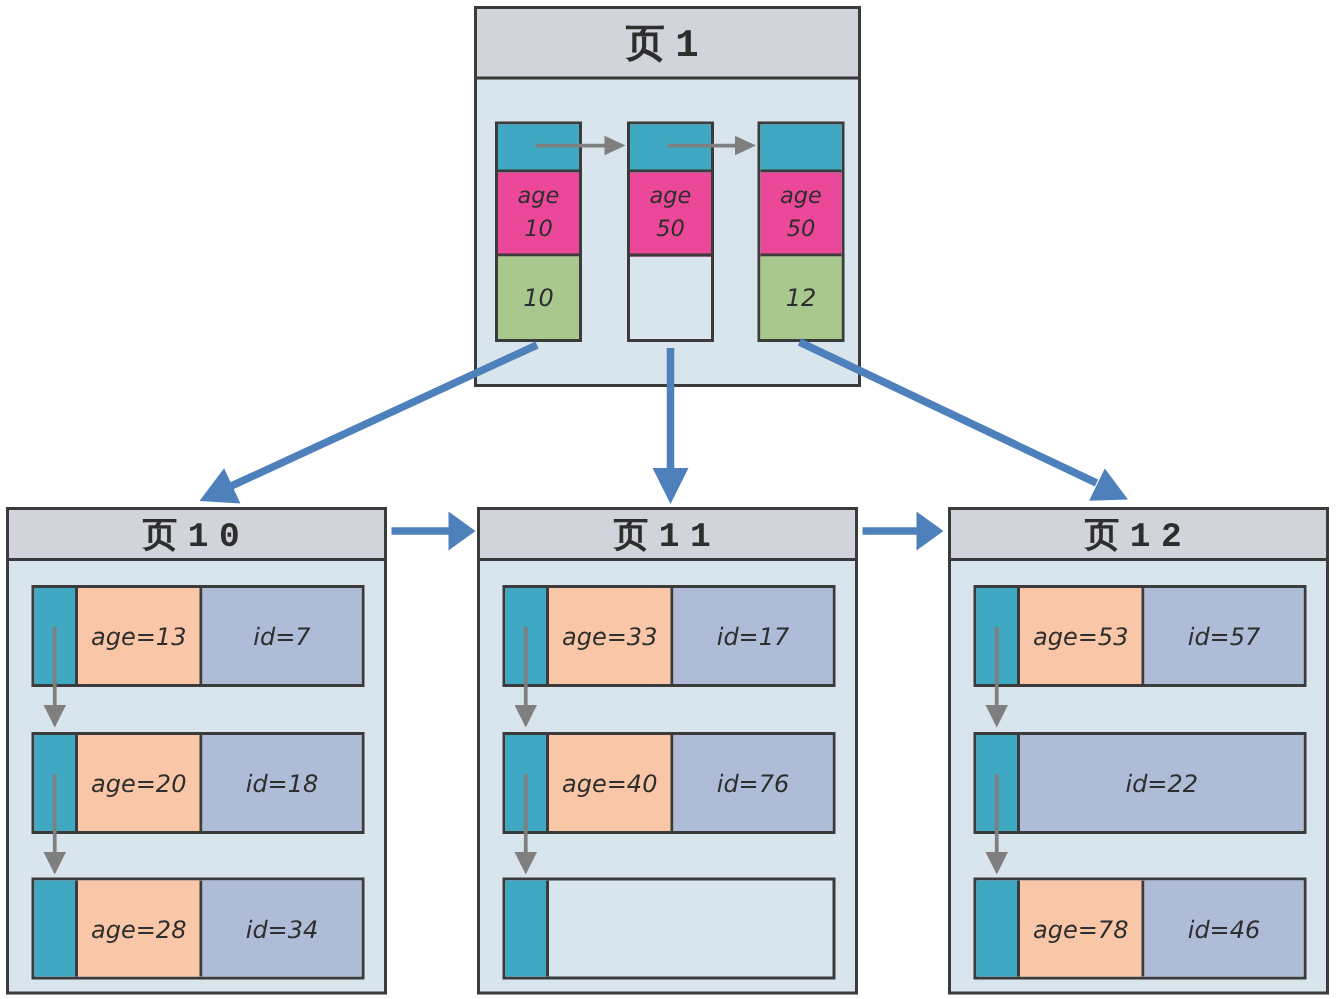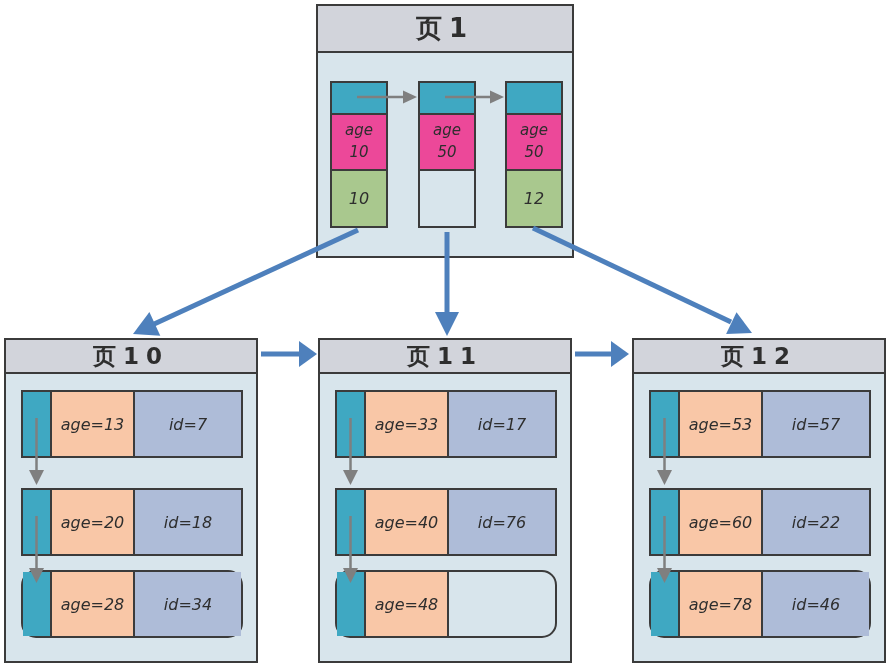--- a/index.html
+++ b/index.html
@@ -18,20 +18,21 @@
     box-sizing:border-box;
   }
   .node-header {
     position:absolute; left:0; right:0; top:0;
     background:#d2d4db;
     border-bottom:2px solid #3b3b3b;
     display:flex; align-items:center; justify-content:center;
     letter-spacing:7px;
     font-weight:bold;
     box-sizing:border-box;
+    font-family:Liberation Mono, monospace;
   }
   
   .root-node { left:316px; top:4px; width:258px; height:254px; }
   .root-node .node-header { height:47px; font-size:26px; }
   .entry-col {
     position:absolute; top:75px; width:58px; height:147px;
     border:2px solid #3b3b3b; box-sizing:border-box;
   }
   .cell { box-sizing:border-box; text-align:center; }
   .cell-pointer { height:32px; background:#3fa8c2; border-bottom:2px solid #3b3b3b; }
@@ -57,21 +58,21 @@
   .rec-age {
     width:83px; background:#f9c7a7; border-right:2px solid #3b3b3b; box-sizing:border-box;
     display:flex; align-items:center; justify-content:center;
     font-style:italic; font-size:16px;
   }
   .rec-id {
     flex:1; background:#aebcd8;
     display:flex; align-items:center; justify-content:center;
     font-style:italic; font-size:16px;
   }
-  .row1 { top:50px; } .row2 { top:148px; } .row3 { top:230px;border-radius:15px; }
+  .row1 { top:50px; } .row2 { top:148px; } .row3 { top:245px; }
   .col1 { left:12px; } .col2 { left:100px; } .col3 { left:187px; }
   .arrow-layer {
     position:absolute; left:0; top:0; width:892px; height:666px;
     pointer-events:none; z-index:5;
   }
 </style>
 </head>
 <body>
 
 <div class="canvas">
@@ -132,34 +133,32 @@
       <div class="rec-age">age=33</div>
       <div class="rec-id">id=17</div>
     </div>
     <div class="record row2">
       <div class="rec-pointer"></div>
       <div class="rec-age">age=40</div>
       <div class="rec-id">id=76</div>
     </div>
     <div class="record row3">
       <div class="rec-pointer"></div>
-      <div class="rec-age">age=48</div>
     </div>
   </div>
 
   <div class="node leaf-node" style="left:632px">
     <div class="node-header">页12</div>
     <div class="record row1">
       <div class="rec-pointer"></div>
       <div class="rec-age">age=53</div>
       <div class="rec-id">id=57</div>
     </div>
     <div class="record row2">
       <div class="rec-pointer"></div>
-      <div class="rec-age">age=60</div>
       <div class="rec-id">id=22</div>
     </div>
     <div class="record row3">
       <div class="rec-pointer"></div>
       <div class="rec-age">age=78</div>
       <div class="rec-id">id=46</div>
     </div>
   </div>
 
   <svg class="arrow-layer" viewBox="0 0 892 666" xmlns="http://www.w3.org/2000/svg">

